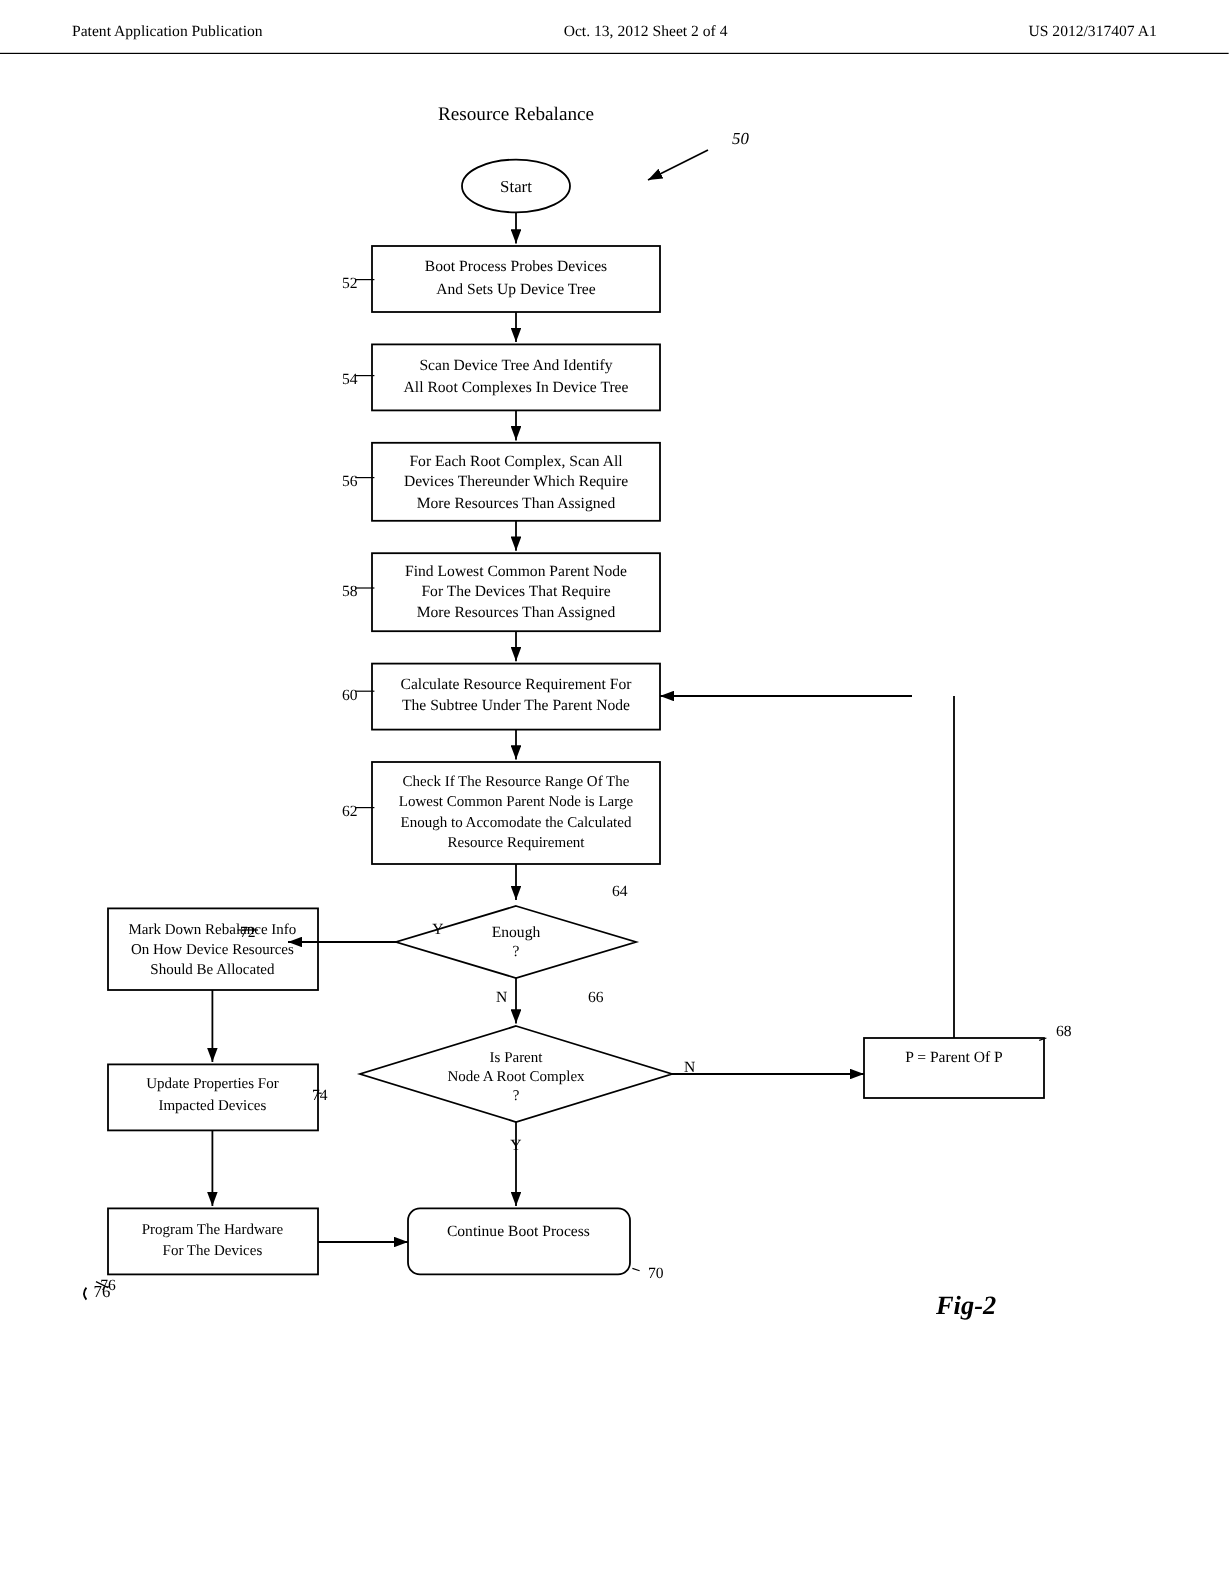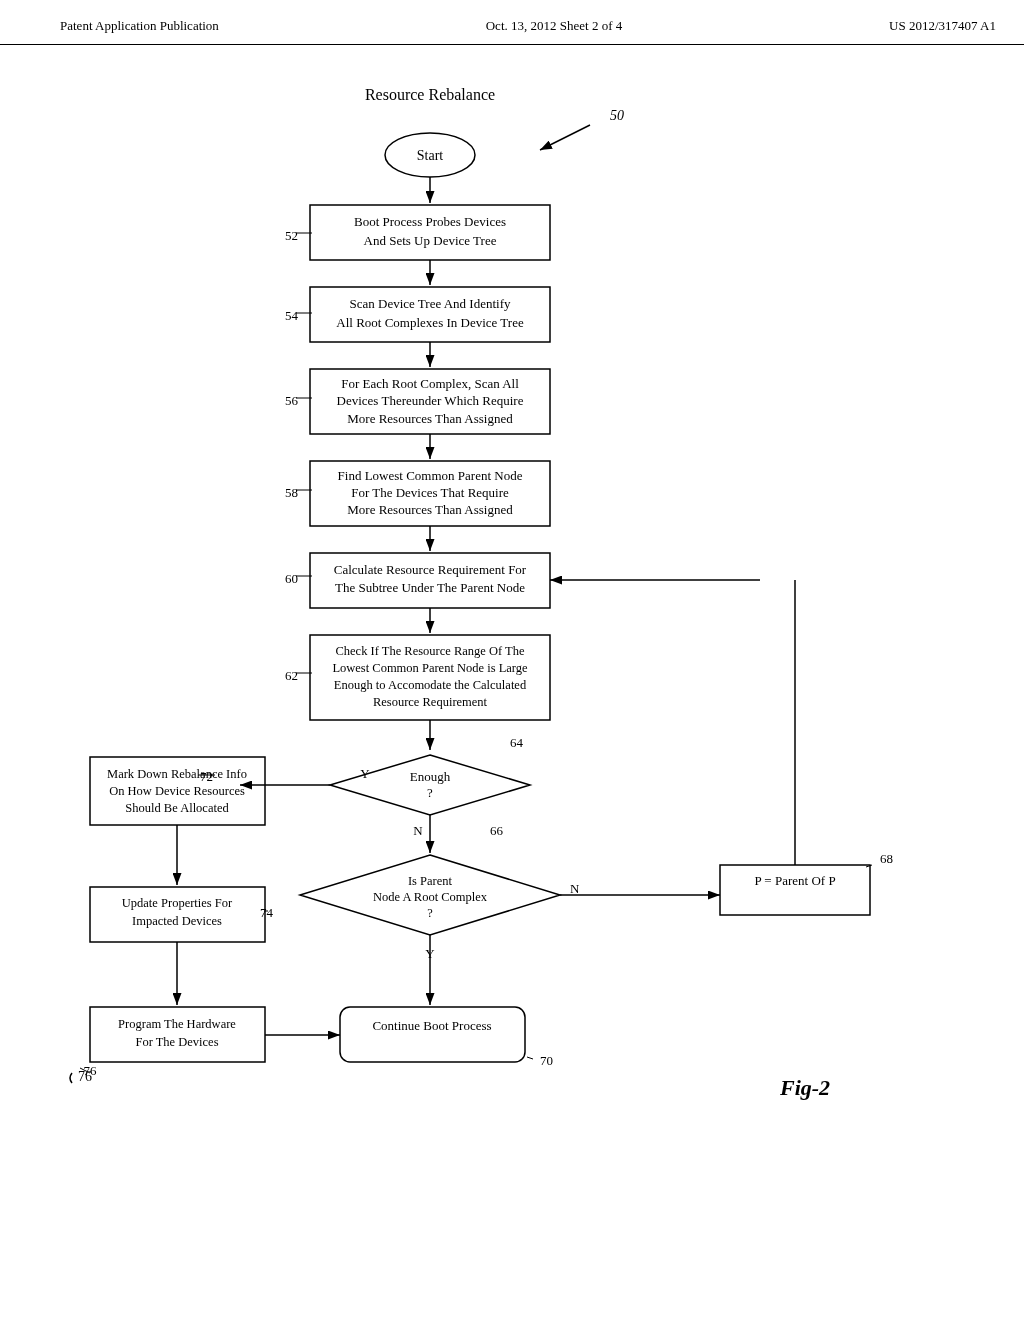--- a/index.html
+++ b/index.html
@@ -8,21 +8,21 @@
       font-family: 'Times New Roman', Times, serif;
       width: 1024px;
       min-height: 1320px;
       position: relative;
       overflow-x: hidden;
     }
 
     .header {
       display: flex;
       justify-content: space-between;
-      padding: 18px 28px 10px 60px;
+      padding: 18px 60px 10px 60px;
       font-size: 13px;
       border-bottom: 1px solid #000;
       margin-bottom: 0;
     }
 
     .diagram-area {
       position: relative;
       width: 100%;
       height: 1220px;
       padding-left: 22px;

